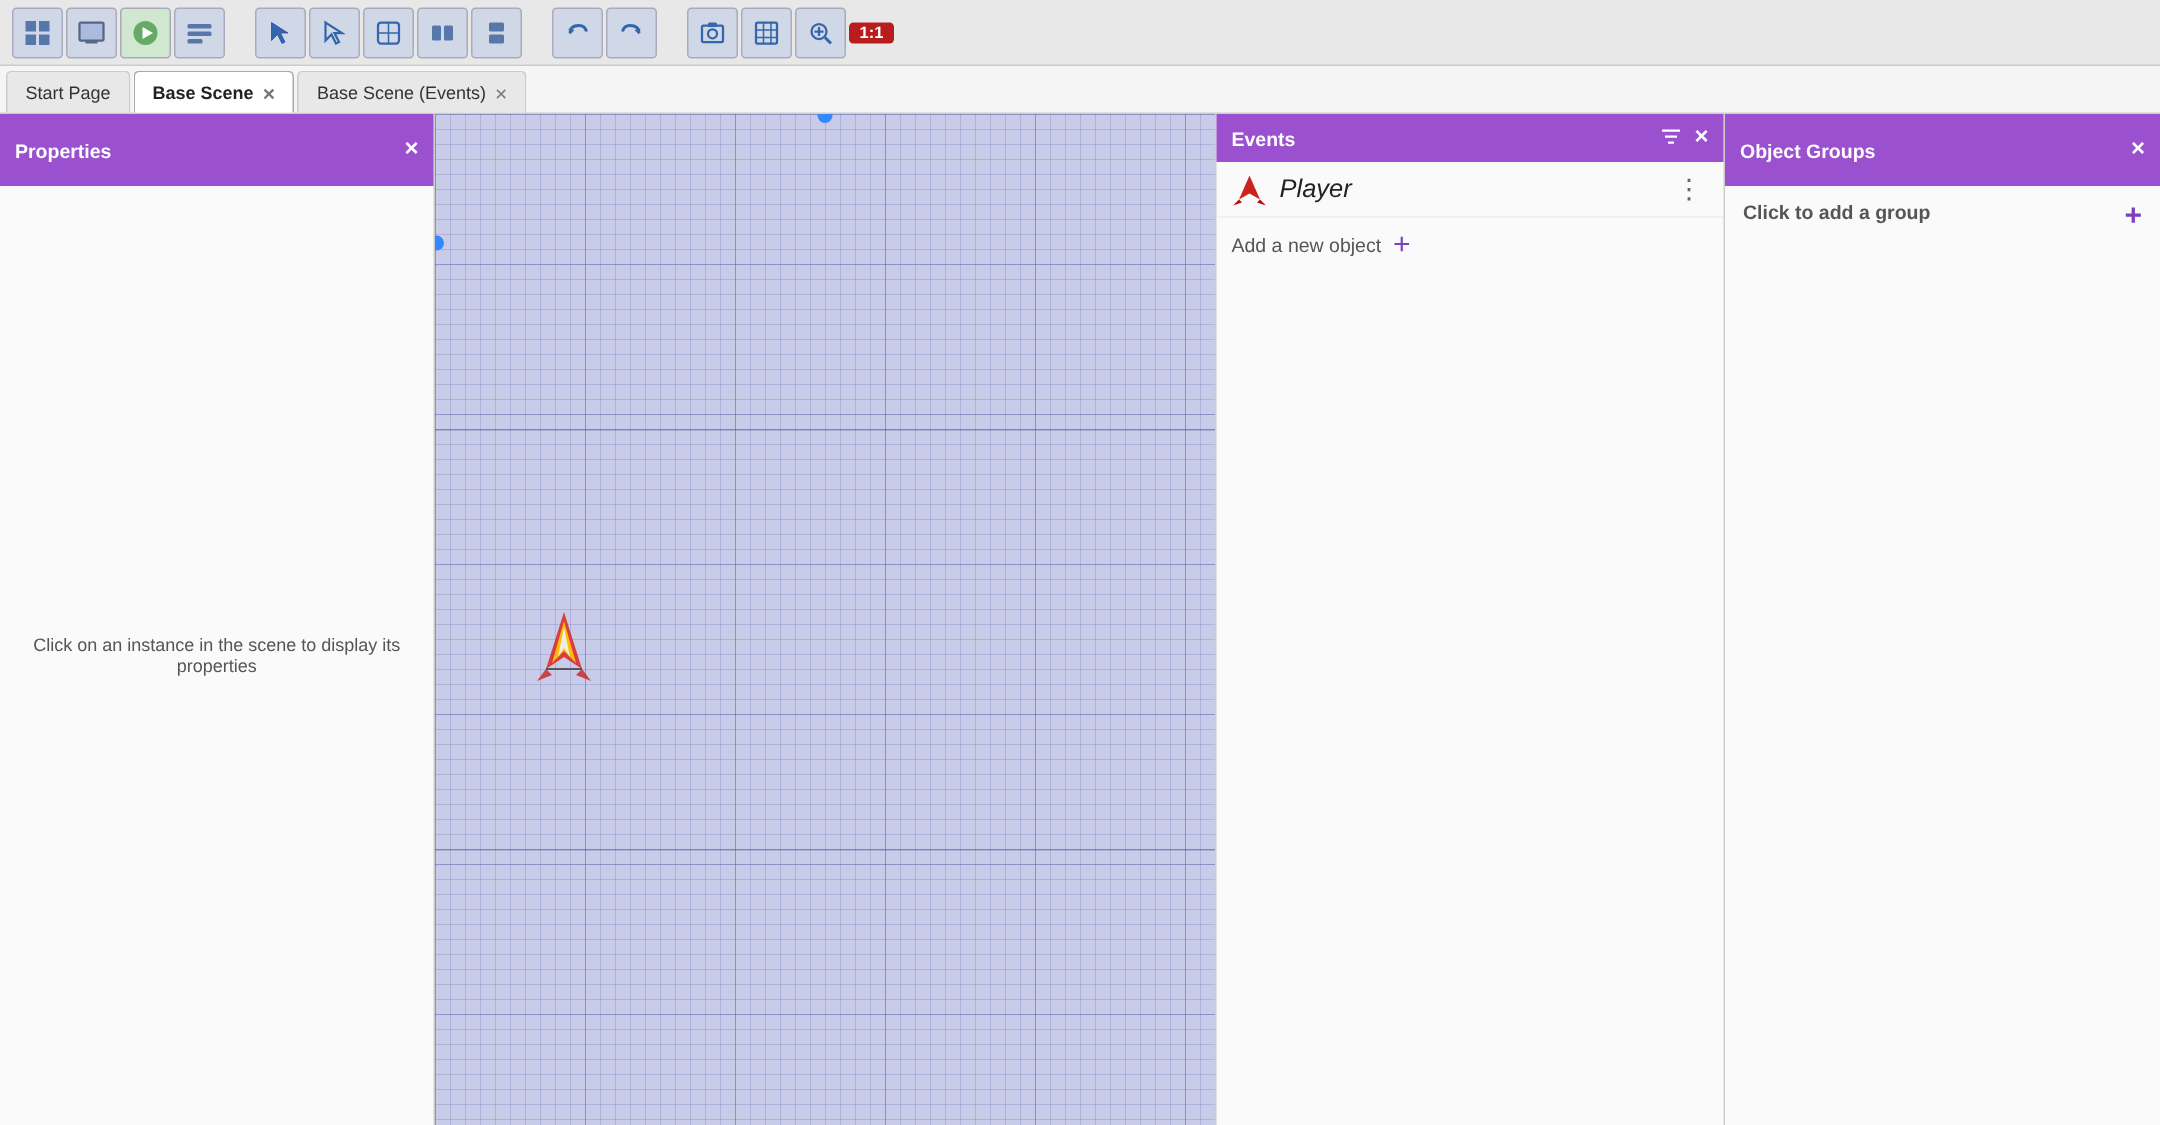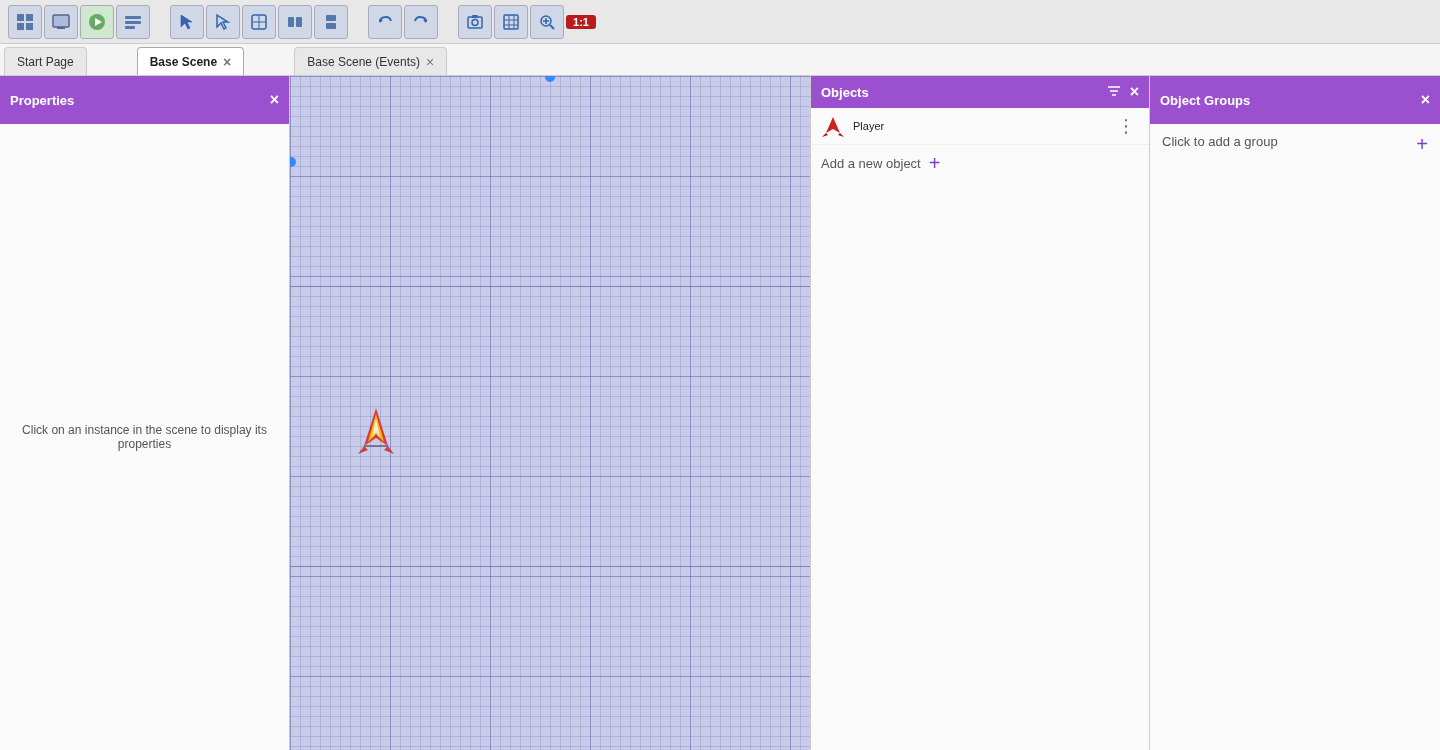--- a/index.html
+++ b/index.html
@@ -36,21 +36,20 @@
     }
 
     
     #tabs {
       height: 32px;
       background: #f5f5f5;
       border-bottom: 1px solid #ccc;
       display: flex;
       align-items: flex-end;
       padding-left: 4px;
-      gap: 48px;
     }
     .tab {
       height: 28px;
       padding: 0 12px;
       display: flex;
       align-items: center;
       gap: 6px;
       border: 1px solid #ccc;
       border-bottom: none;
       border-radius: 4px 4px 0 0;
@@ -228,22 +227,23 @@
     .object-icon {
       width: 24px;
       height: 24px;
       display: flex;
       align-items: center;
       justify-content: center;
       flex-shrink: 0;
     }
     .object-name {
       flex: 1;
-      font-size: 11px;
+      font-size: 17px;
       color: #222;
+      font-style: italic;
     }
     .object-menu-btn {
       color: #666;
       cursor: pointer;
       font-size: 18px;
       line-height: 1;
       padding: 2px 4px;
     }
     .add-object-row {
       display: flex;
@@ -278,20 +278,21 @@
       padding: 0 10px;
       font-size: 13px;
       font-weight: bold;
     }
     .groups-content {
       flex: 1;
       display: flex;
       align-items: flex-start;
       padding: 10px 12px;
       gap: 23px;
+      font-weight: bold;
     }
     .add-group-text {
       color: #555;
       font-size: 13px;
       cursor: pointer;
       flex: 1;
     }
     .add-group-btn {
       color: #7b40c0;
       font-size: 20px;
@@ -478,21 +479,21 @@
 
           <polygon points="6,40 0,48 10,44" fill="#cc2222" opacity="0.8"></polygon>
           <polygon points="30,40 36,48 26,44" fill="#cc2222" opacity="0.8"></polygon>
         </svg>
       </div>
     </div>
   </div>
 
   <div id="objects-panel">
     <div class="objects-header">
-      <span>Objects</span>
+      <span>Events</span>
       <div class="objects-header-actions">
         <span class="filter-icon">
           <svg width="16" height="16" viewBox="0 0 16 16" fill="white">
             <line x1="2" y1="4" x2="14" y2="4" stroke="white" stroke-width="1.5"></line>
             <line x1="4" y1="8" x2="12" y2="8" stroke="white" stroke-width="1.5"></line>
             <line x1="6" y1="12" x2="10" y2="12" stroke="white" stroke-width="1.5"></line>
           </svg>
         </span>
         <span class="panel-close-btn">×</span>
       </div>

